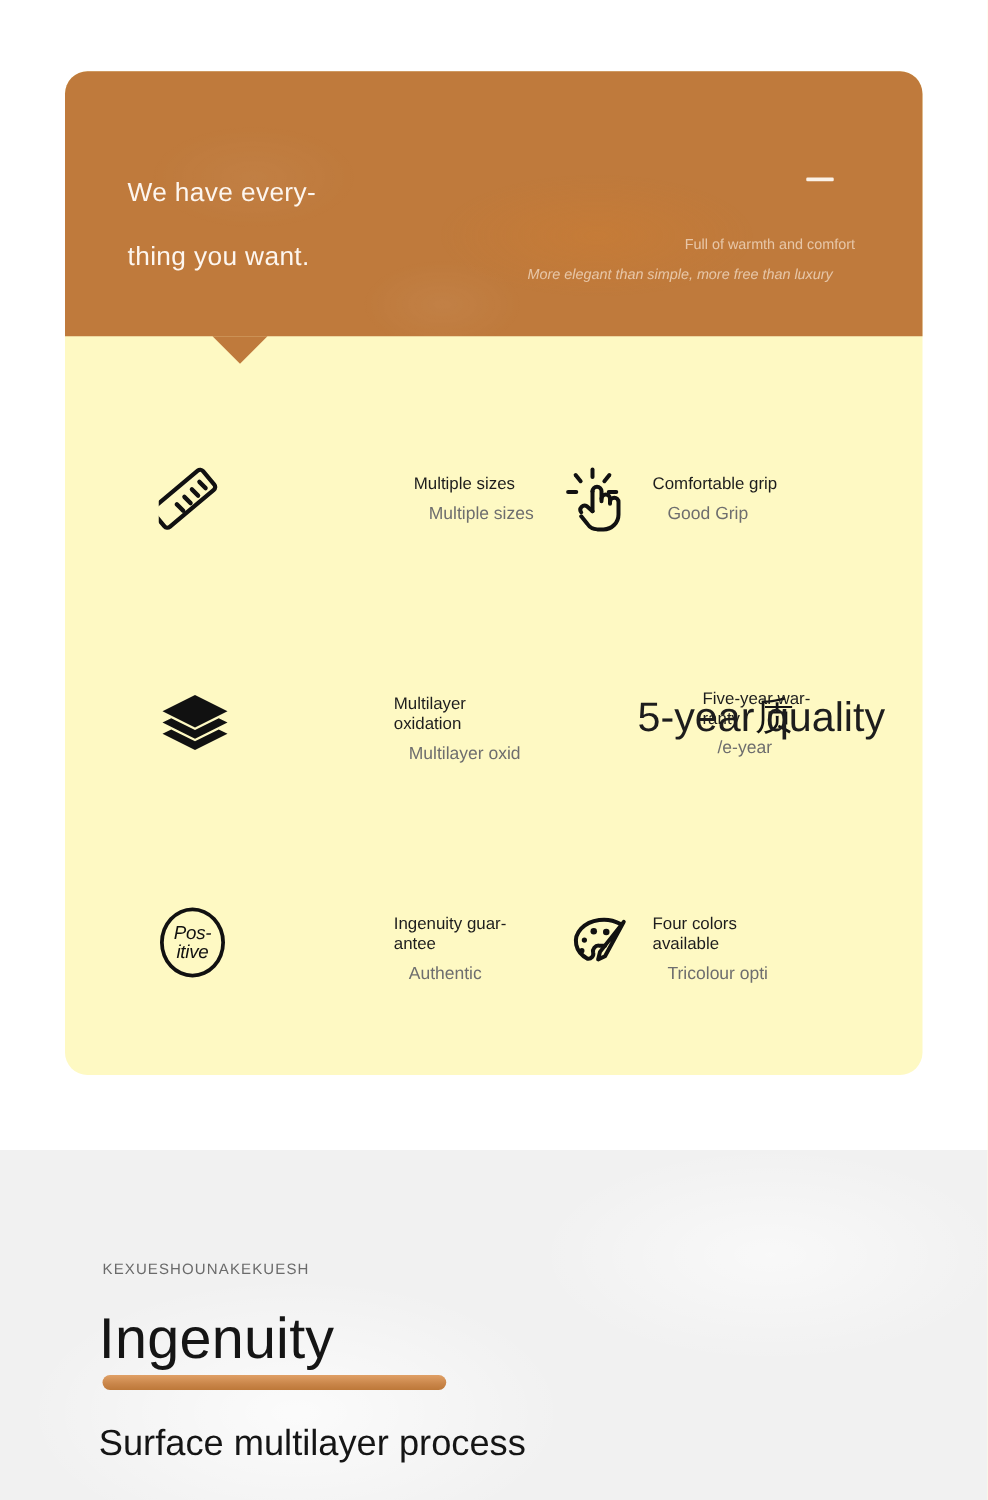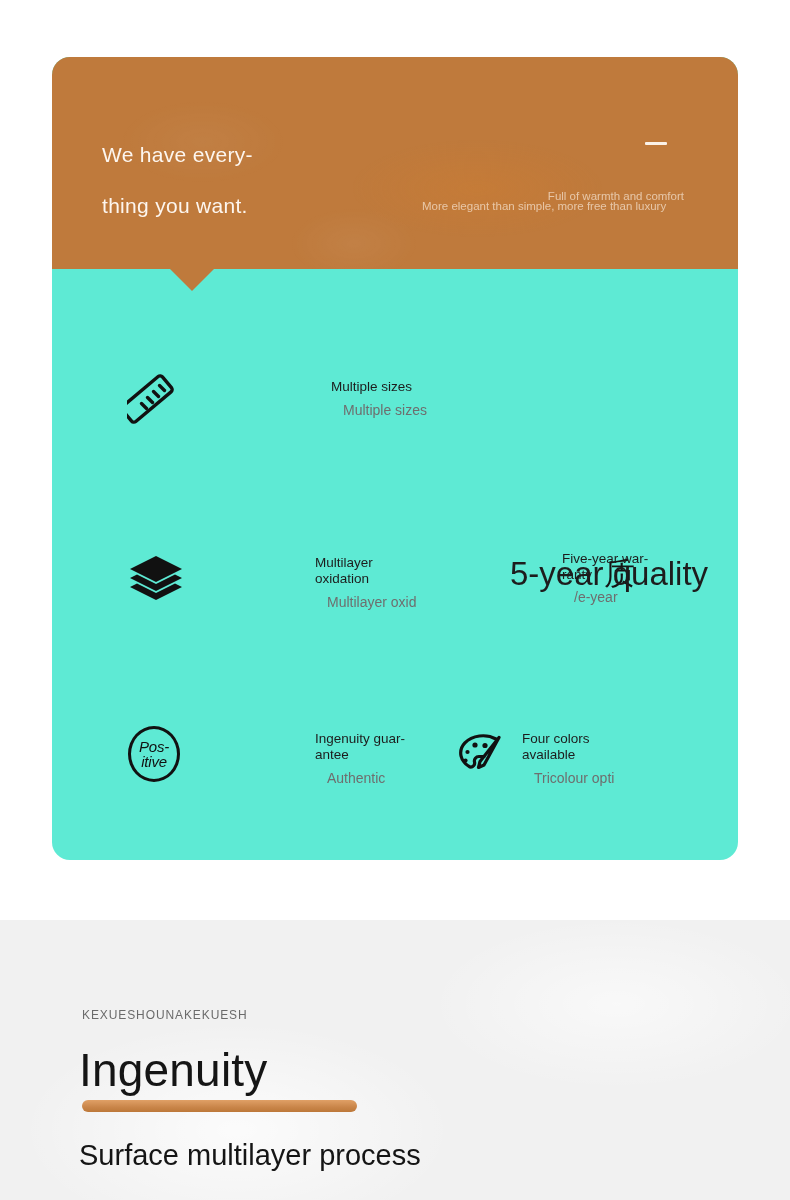--- a/index.html
+++ b/index.html
@@ -24,21 +24,21 @@
     background: #ffffff;
   }
 
   
   .feature-card {
     position: absolute;
     left: 52px;
     top: 57px;
     width: 686px;
     height: 803px;
-    background: #5eead4;
+    background: #fef9c3;
     border-radius: 18px;
     overflow: visible;
   }
 
   
   .hero {
     position: absolute;
     left: 0;
     top: 0;
     width: 686px;
@@ -74,25 +74,26 @@
     color: #fdf6ef;
     font-size: 21px;
     line-height: 51px;
     letter-spacing: .3px;
     white-space: pre-line;
   }
 
   .hero-sub1 {
     position: absolute;
     left: 370px;
-    top: 143px;
+    top: 157px;
     width: 260px;
     color: rgba(255,245,234,.62);
     font-size: 11.5px;
     line-height: 13px;
+    font-style: italic;
   }
   .hero-sub2 {
     position: absolute;
     left: 370px;
     top: 133px;
     width: 262px;
     text-align: right;
     color: rgba(255,245,234,.62);
     font-size: 11.5px;
   }
@@ -296,20 +297,42 @@
           <path d="M26.5 18.5 L31.5 23.5"></path>
           <path d="M32.5 12.5 L37.5 17.5"></path>
         </svg>
       </div>
       <div class="f-text">
         <div class="f-title">Multiple sizes</div>
         <div class="f-sub">Multiple sizes</div>
       </div>
     </div>
 
+    <div class="feature col-r row-1">
+      <div class="f-icon">
+        <svg viewBox="0 0 58 58" fill="none" stroke="currentColor" stroke-width="3.2" stroke-linecap="round" stroke-linejoin="round">
+          <path d="M22 8.5 L22 2.5"></path>
+          <path d="M12.5 12 L8.5 7"></path>
+          <path d="M31.5 12 L35.5 7"></path>
+          <path d="M9 20.5 L2.5 20.5"></path>
+          <path d="M35 20.5 L41 20.5"></path>
+          <path d="M22 20 v16"></path>
+          <path d="M22 20 a3.6 3.6 0 0 1 7.2 0 v8"></path>
+          <path d="M29.2 26 a3.4 3.4 0 0 1 6.8 0 v4"></path>
+          <path d="M36 28.5 a3.4 3.4 0 0 1 6.8 0 v10
+                   a12 12 0 0 1 -12 12 h-5
+                   a10 10 0 0 1 -8 -4.5 L13 40"></path>
+          <path d="M22 36 l-4.5 -4 a3.4 3.4 0 0 0 -4.6 4.8"></path>
+        </svg>
+      </div>
+      <div class="f-text">
+        <div class="f-title">Comfortable grip</div>
+        <div class="f-sub">Good Grip</div>
+      </div>
+    </div>
 
     <div class="feature col-l row-2">
       <div class="f-icon">
         <svg viewBox="0 0 58 58" fill="currentColor">
           <path d="M29 7 L55 20 L29 33 L3 20 Z"></path>
           <path d="M3 29 L10 25.5 L29 35 L48 25.5 L55 29 L29 42 Z"></path>
           <path d="M3 38 L10 34.5 L29 44 L48 34.5 L55 38 L29 51 Z"></path>
         </svg>
       </div>
       <div class="f-text">

